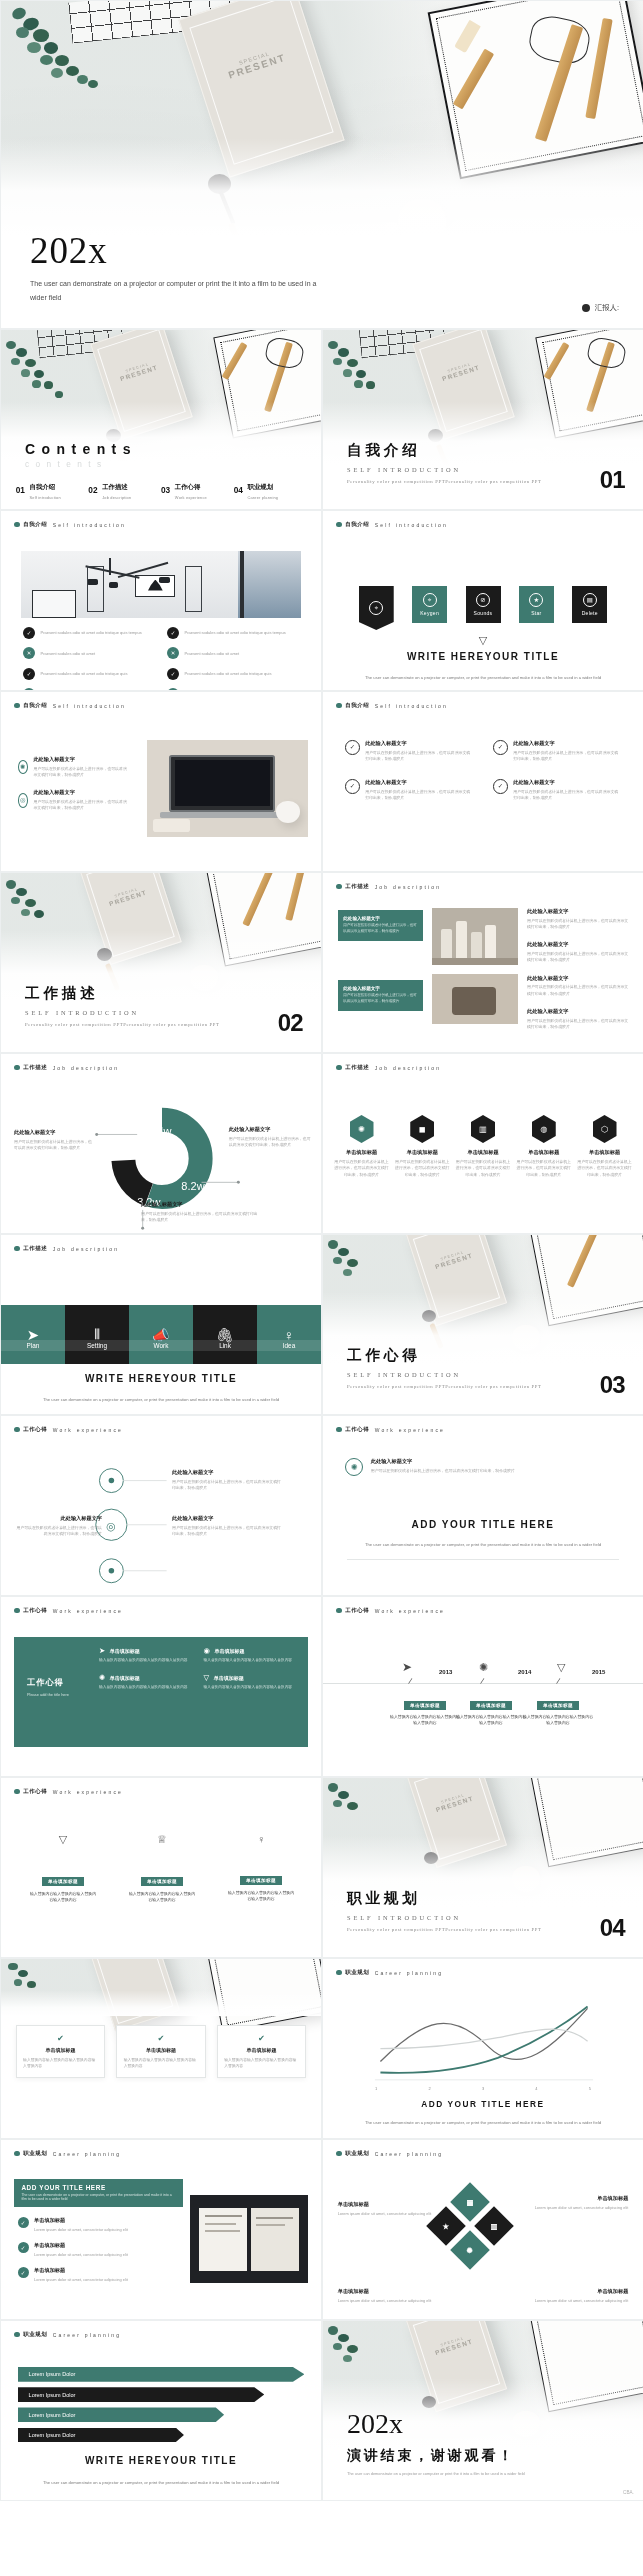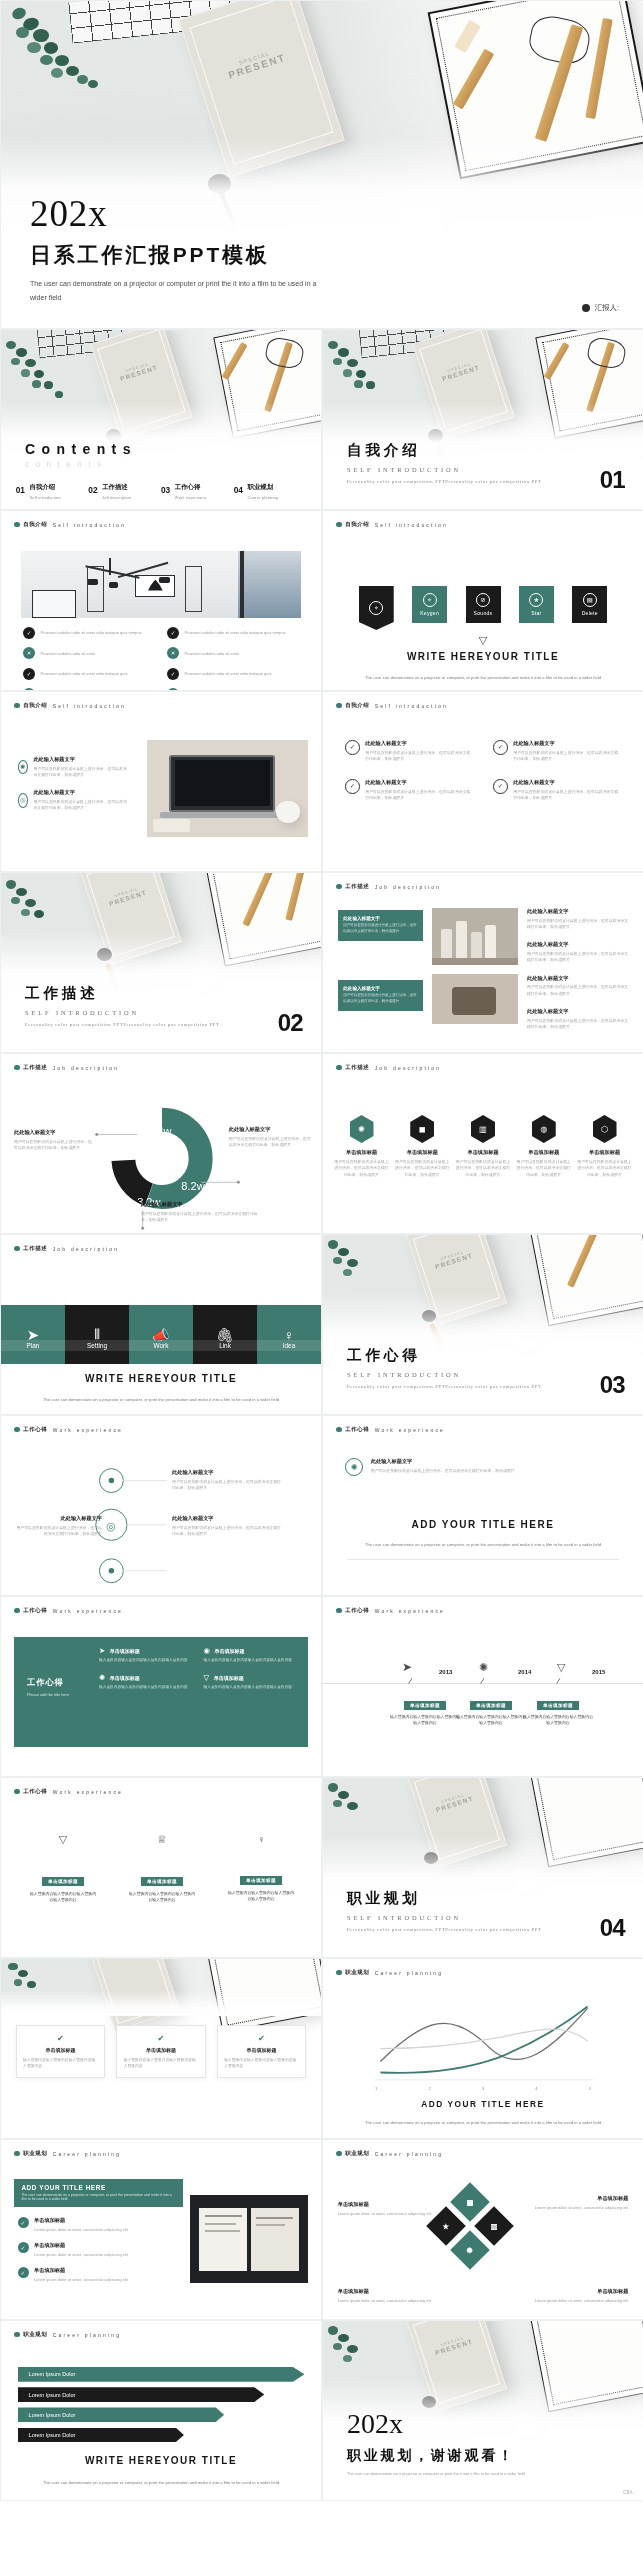--- a/index.html
+++ b/index.html
@@ -181,21 +181,20 @@
 
       <div class="bristle" style="left:460px;top:20px;width:13px;height:31px;transform:rotate(30deg);"></div>
       <div class="brush" style="left:467px;top:46px;width:11px;height:64px;transform:rotate(30deg);"></div>
       <div class="brush" style="left:552px;top:22px;width:12px;height:120px;transform:rotate(18deg);"></div>
       <div class="brush" style="left:593px;top:16.6px;width:10px;height:101px;transform:rotate(10deg);"></div>
       <div style="position:absolute;inset:0;background:linear-gradient(180deg,rgba(255,255,255,0) 42%,rgba(255,255,255,.93) 58%,#fff 72%);"></div>
     </div>
 
     <div class="cover-txt">
       <div class="yr">202x</div>
-      <div class="cover-h1">日系工作汇报PPT模板</div>
       <div class="cover-sub">The user can demonstrate on a projector or computer or print the it into a film to be used in a wider field</div>
     </div>
     <div class="reporter">
       <span class="dot-ic"></span>
       <span>汇报人:</span>
     </div>
   </div>
 
   <div class="slide">
     <div class="photo">
@@ -1020,21 +1019,21 @@
       </div>
       <div class="spoon-bowl" style="left:99px;top:75px;width:14px;height:12px;"></div>
       <div class="cup" style="left:189px;top:90px;width:28px;height:26px;"></div>
       <div class="mat" style="left:215px;top:-18.4px;width:116px;height:99px;transform:rotate(-11deg);border-width:1.8px;">
             <div class="ring"></div>
           </div>
       <div style="position:absolute;inset:0;background:linear-gradient(180deg,rgba(255,255,255,0) 32%,rgba(255,255,255,.95) 56%,#fff 72%);"></div>
     </div>
     <div style="position:absolute;left:24px;bottom:22px;">
       <div class="endnum">202x</div>
-      <div class="end-cn">职业规划，谢谢观看！</div>
+      <div class="end-cn">演讲结束，谢谢观看！</div>
       <div class="mini" style="margin-top:6.4px;width:230px;">The user can demonstrate on a projector or computer or print the it into a film to be used in a wider field</div>
     </div>
     <div style="position:absolute;right:9.2px;bottom:5.5px;font-size:4.6px;color:#b2b2b2;">CBA.</div>
   </div>
 
  </div>
 </div>
 
 
 </body></html>

